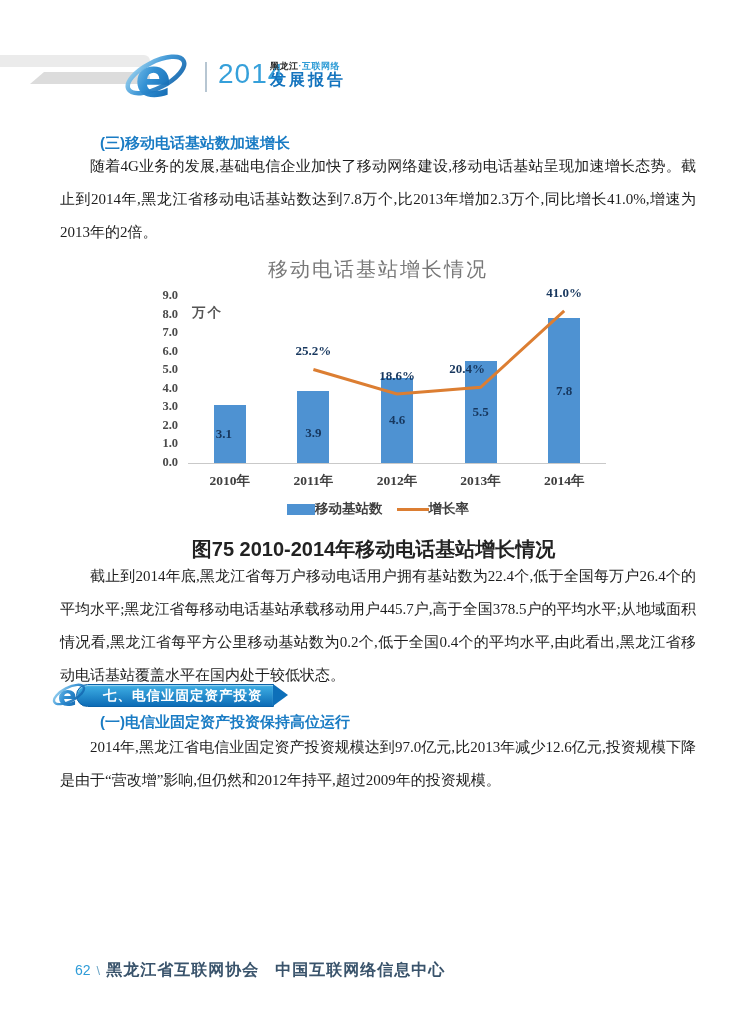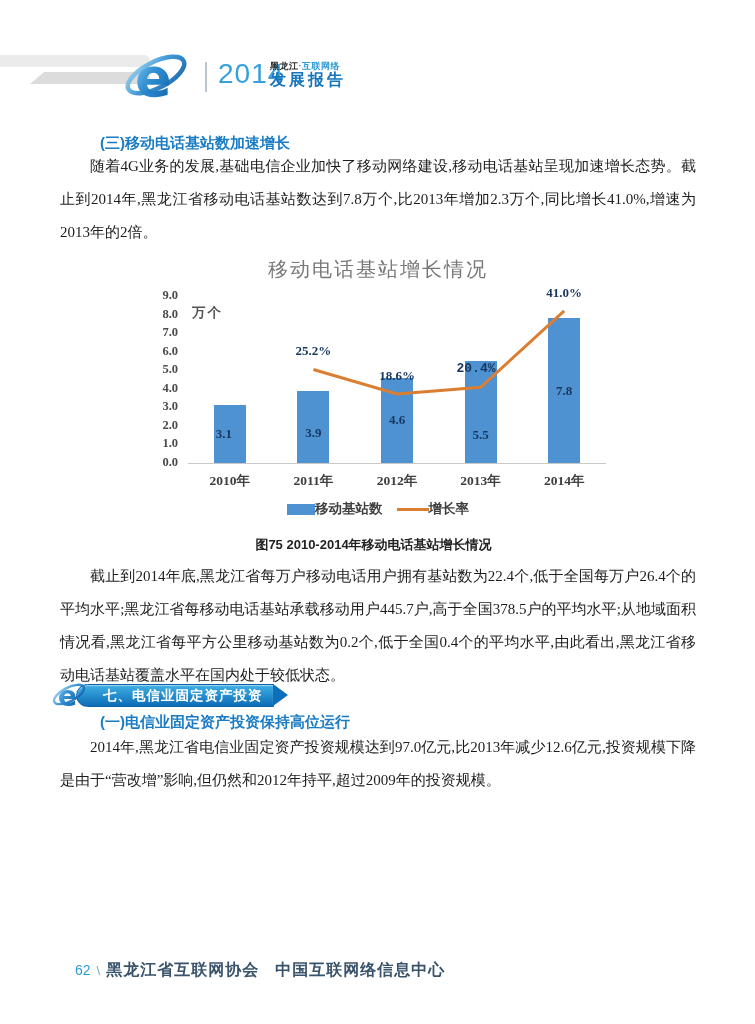--- a/index.html
+++ b/index.html
@@ -34,21 +34,21 @@
   .axisline { position:absolute; height:1px; background:#c9c9c9; }
   .bar { position:absolute; }
   .bar-label { position:absolute; font-size:13px; font-weight:bold; color:#17375E; text-align:center; }
   .xtick { position:absolute; font-size:13.5px; font-weight:bold; color:#3f3f3f; text-align:center; }
   .pct-label { position:absolute; width:64px; text-align:center; font-size:13px; font-weight:bold; color:#17375E; }
   .legend { position:absolute; left:0; right:0; top:246px; display:flex; justify-content:center;
             align-items:center; font-size:13.5px; color:#3f3f3f; font-weight:bold; }
   .legend .swatch-bar { width:28px; height:11px; background:#4E92D2; }
   .legend .swatch-line { width:32px; height:3px; background:#DC7E32; }
 
-  .fig-caption { left:0; right:8px; top:536px; text-align:center; font-size:13px; font-weight:bold; color:#222; }
+  .fig-caption { left:0; right:8px; top:536px; text-align:center; font-size:20px; font-weight:bold; color:#222; }
 
   
   .banner { left:76px; top:684px; height:23px; padding:0 10px 0 26px; display:flex; align-items:center;
             background:linear-gradient(#3FB0E5,#0D6CB6); border:1px solid #0A62A8;
             border-radius:12px 0 0 12px; box-shadow:inset 0 1px 1px rgba(255,255,255,.5); }
   .banner::after { content:""; position:absolute; right:-15px; top:-1px; width:0; height:0;
                    border-top:11.5px solid transparent; border-bottom:11.5px solid transparent;
                    border-left:15px solid #0D6FB9; }
   .banner-text { font-size:13.5px; font-weight:bold; color:#ffffff; letter-spacing:1px; white-space:nowrap; }
   .banner-logo { left:52px; top:678px; width:34px; height:34px; z-index:2; }
@@ -111,28 +111,28 @@
       <div class="bar" style="left: 77.8px; top: 151.478px; width: 32px; height: 57.5222px; background: rgb(78, 146, 210);"></div>
       <div class="bar-label" style="left: 77.8px; width: 20px; top: 172.239px;">3.1</div>
       <div class="xtick" style="left: 59.8px; width: 68px; top: 218px;">2010年</div>
       <div class="bar" style="left: 161.4px; top: 136.633px; width: 32px; height: 72.3667px; background: rgb(78, 146, 210);"></div>
       <div class="bar-label" style="left: 161.4px; width: 32px; top: 171px;">3.9</div>
       <div class="xtick" style="left: 143.4px; width: 68px; top: 218px;">2011年</div>
       <div class="bar" style="left: 245px; top: 123.644px; width: 32px; height: 85.3556px; background: rgb(78, 146, 210);"></div>
       <div class="bar-label" style="left: 245px; width: 32px; top: 158.322px;">4.6</div>
       <div class="xtick" style="left: 227px; width: 68px; top: 218px;">2012年</div>
       <div class="bar" style="left: 328.6px; top: 106.944px; width: 32px; height: 102.056px; background: rgb(78, 146, 210);"></div>
-      <div class="bar-label" style="left: 328.6px; width: 32px; top: 149.972px; margin-top: 23px;">5.5</div>
+      <div class="bar-label" style="left: 328.6px; width: 32px; top: 149.972px;">5.5</div>
       <div class="xtick" style="left: 310.6px; width: 68px; top: 218px;">2013年</div>
       <div class="bar" style="left: 412.2px; top: 64.2667px; width: 32px; height: 144.733px; background: rgb(78, 146, 210);"></div>
       <div class="bar-label" style="left: 412.2px; width: 32px; top: 128.633px;">7.8</div>
       <div class="xtick" style="left: 394.2px; width: 68px; top: 218px;">2014年</div>
       <div class="pct-label" style="left: 145.4px; top: 89.48px;">25.2%</div>
       <div class="pct-label" style="left: 229px; top: 113.973px;">18.6%</div>
-      <div class="pct-label" style="left: 308px; top: 107.293px; font-family: Liberation Mono, monospace;">20.4%</div>
+      <div class="pct-label" style="left: 299px; top: 107.293px;">20.4%</div>
       <div class="pct-label" style="left: 396.2px; top: 30.8444px;">41.0%</div>
       <svg width="484" height="274" style="position: absolute; left: 0px; top: 0px; pointer-events: none;">
         <polyline points="177.4,115.47999999999999 261,139.97333333333333 344.6,133.29333333333332 428.2,56.84444444444446" fill="none" stroke="#DC7E32" stroke-width="3"></polyline>
       </svg>
     </div>
 
   <div class="abs fig-caption">图75 2010-2014年移动电话基站增长情况</div>
 
   <div class="abs para" style="left:60px; top:560px;">截止到2014年底,黑龙江省每万户移动电话用户拥有基站数为22.4个,低于全国每万户26.4个的平均水平;黑龙江省每移动电话基站承载移动用户445.7户,高于全国378.5户的平均水平;从地域面积情况看,黑龙江省每平方公里移动基站数为0.2个,低于全国0.4个的平均水平,由此看出,黑龙江省移动电话基站覆盖水平在国内处于较低状态。</div>
 

